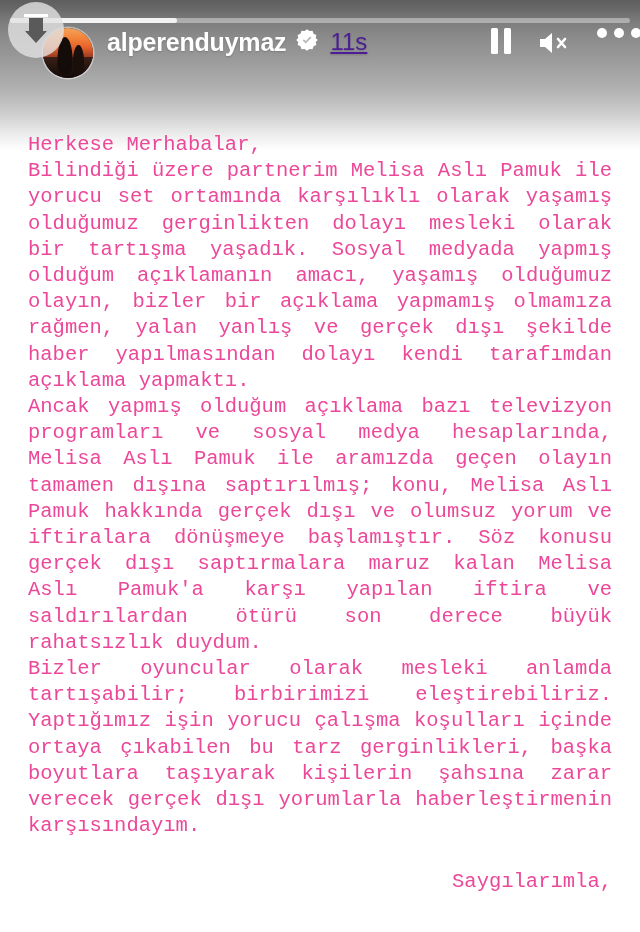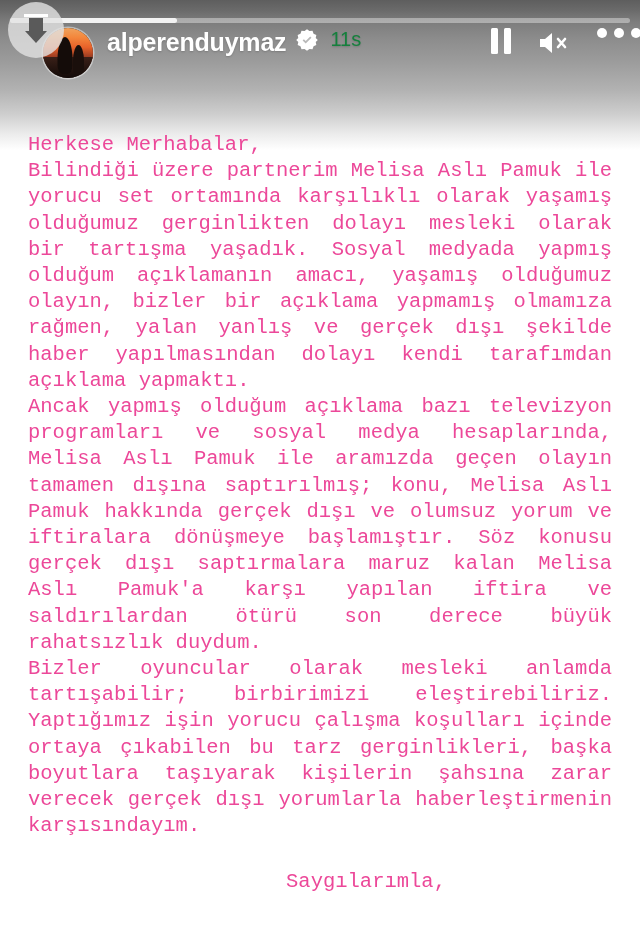--- a/index.html
+++ b/index.html
@@ -145,25 +145,26 @@
 
   .verified {
     margin-left: 9px;
     flex: 0 0 auto;
     display: flex;
     align-items: center;
   }
 
   .timestamp {
     margin-left: 11px;
-    color: #15803d;
-    font-size: 20px;
+    color: #4c1d95;
+    font-size: 24px;
     font-weight: 500;
     white-space: nowrap;
     text-shadow: 0 1px 2px rgba(0,0,0,0.18);
+    text-decoration: underline;
   }
 
   .spacer { flex: 1 1 auto; }
 
   .ctrl {
     flex: 0 0 auto;
     display: flex;
     align-items: center;
     justify-content: center;
     margin-left: 26px;
@@ -206,21 +207,21 @@
   }
   .letter p.greet {
     text-align: left;
   }
   .sign-block {
     margin-top: 30px;
     padding-left: 92px;
   }
   .sign-block .sign-1 {
     margin: 0;
-    text-align: center;
+    text-align: right;
   }
   .sign-block .sign-2 {
     margin: 32px 0 0 0;
     text-align: right;
     letter-spacing: 0.6px;
   }
 </style>
 </head>
 <body>
 

